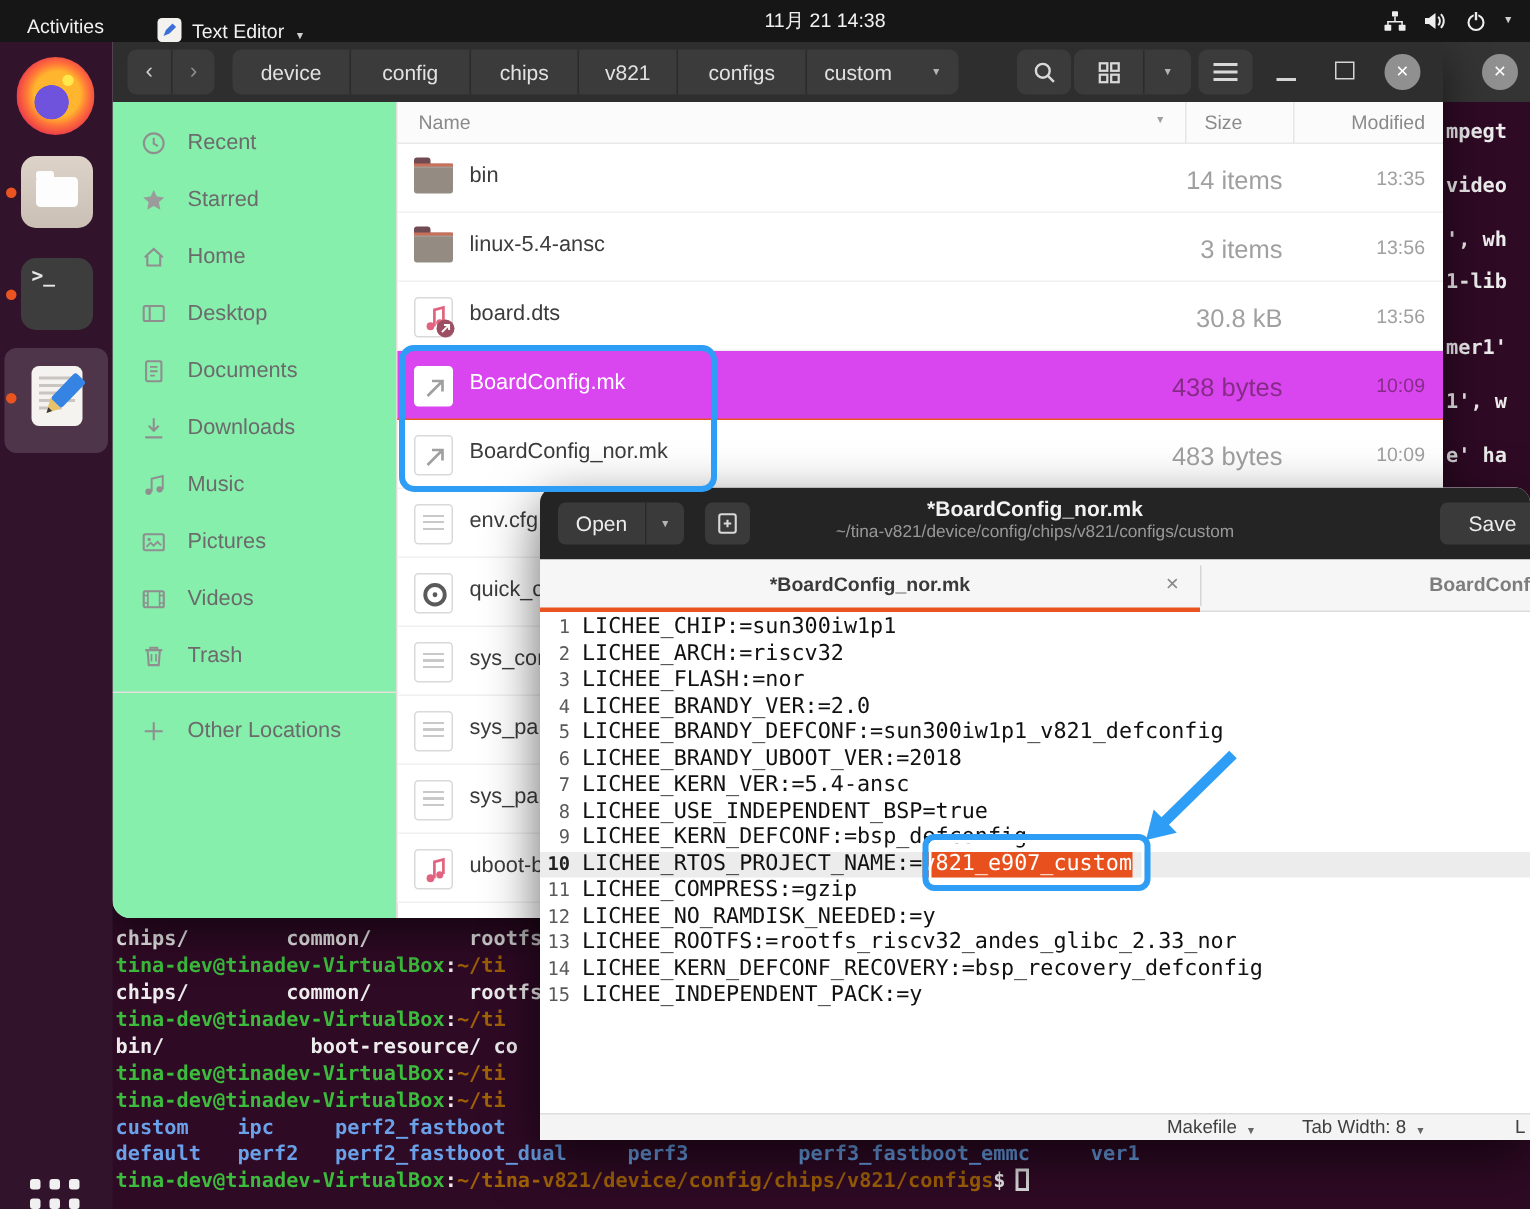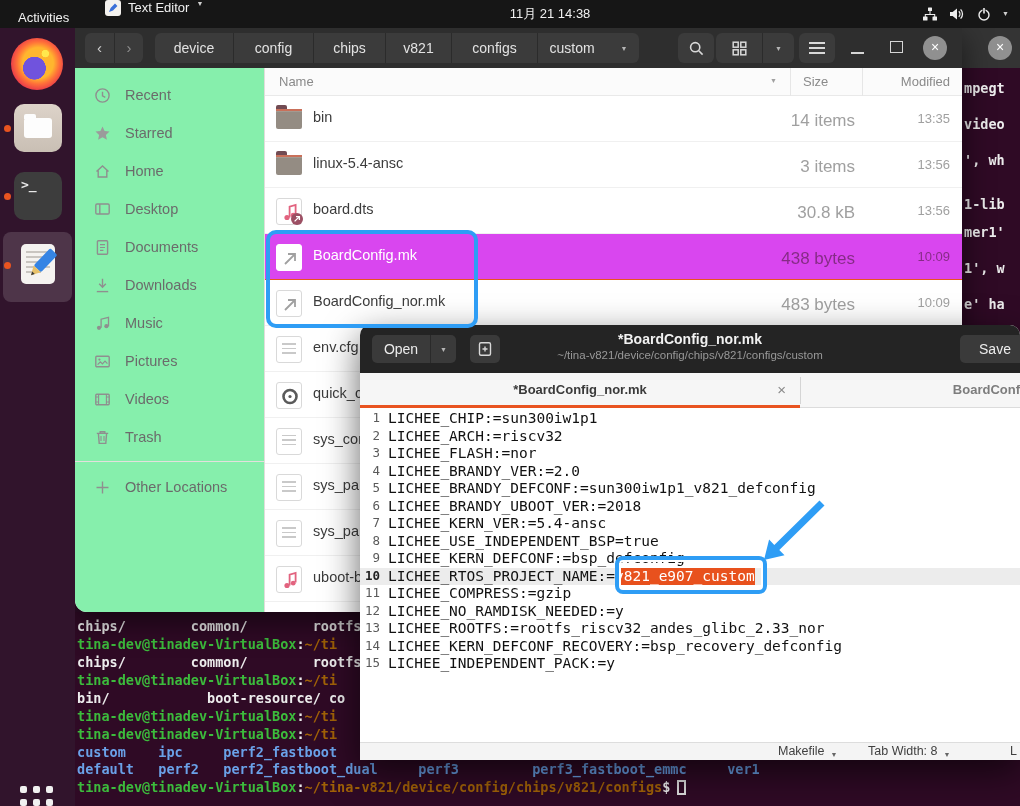--- a/index.html
+++ b/index.html
@@ -3,21 +3,21 @@
 <meta charset="utf-8">
 <style>
   * { margin:0; padding:0; box-sizing:border-box; }
   html,body { width:1020px; height:806px; }
   body { font-family:"Liberation Sans", sans-serif; }
   .screen { position:relative; width:1020px; height:806px; background:#2c0e26; overflow:hidden; }
 
   
   .topbar { position:absolute; left:0; top:0; width:1020px; height:28px; background:#161616; color:#f1f1f1; font-size:13px; z-index:30; }
   .topbar .activities { position:absolute; left:12px; top:4px; line-height:28px; padding:0 6px; }
-  .appmenu { position:absolute; left:105px; top:0; height:28px; display:flex; align-items:flex-start; gap:7px; }
+  .appmenu { position:absolute; left:105px; top:0; height:28px; display:flex; align-items:flex-end; gap:7px; }
   .appmenu .mini-icon { width:16px; height:16px; background:#f4f2ef; border-radius:3px; display:flex; align-items:center; justify-content:center; }
   .clock { position:absolute; left:470px; top:0; width:160px; text-align:center; line-height:28px; }
   .tb-ic { position:absolute; top:6px; width:16px; height:16px; }
   .caret { font-size:7px; color:#cfcfcf; }
   .caret.dk { color:#b5b5b5; }
 
   
   .dock { position:absolute; left:0; top:28px; width:75px; height:778px; background:#31142c; z-index:29; }
   .dock-dot { position:absolute; left:4px; width:7px; height:7px; border-radius:50%; background:#e95420; }
   .tile { position:absolute; left:14px; width:48px; height:48px; border-radius:10px; }
@@ -200,21 +200,21 @@
     </div>
   </div>
 
   <div class="term-titlebar">
     <span class="circle-btn" style="left:26px;top:8px">×</span>
   </div>
   <div class="term-right">
     <div class="tline" style="top:12px">mpegt</div>
     <div class="tline" style="top:48px">video</div>
     <div class="tline" style="top:84px">', wh</div>
-    <div class="tline" style="top:128px">1-lib</div>
+    <div class="tline" style="top:112px">1-lib</div>
     <div class="tline" style="top:156px">mer1'</div>
     <div class="tline" style="top:192px">1', w</div>
     <div class="tline" style="top:228px">e' ha</div>
   </div>
   <div class="term-bottom">
     <div class="tline" style="top:6px">chips/        common/        rootfs_t</div>
     <div class="tline" style="top:24px"><span class="tl-user">tina-dev@tinadev-VirtualBox</span><span class="tl-colon">:</span><span class="tl-path">~/ti</span></div>
     <div class="tline" style="top:42px">chips/        common/        rootfs_t</div>
     <div class="tline" style="top:60px"><span class="tl-user">tina-dev@tinadev-VirtualBox</span><span class="tl-colon">:</span><span class="tl-path">~/ti</span></div>
     <div class="tline" style="top:78px">bin/            boot-resource/ co</div>

